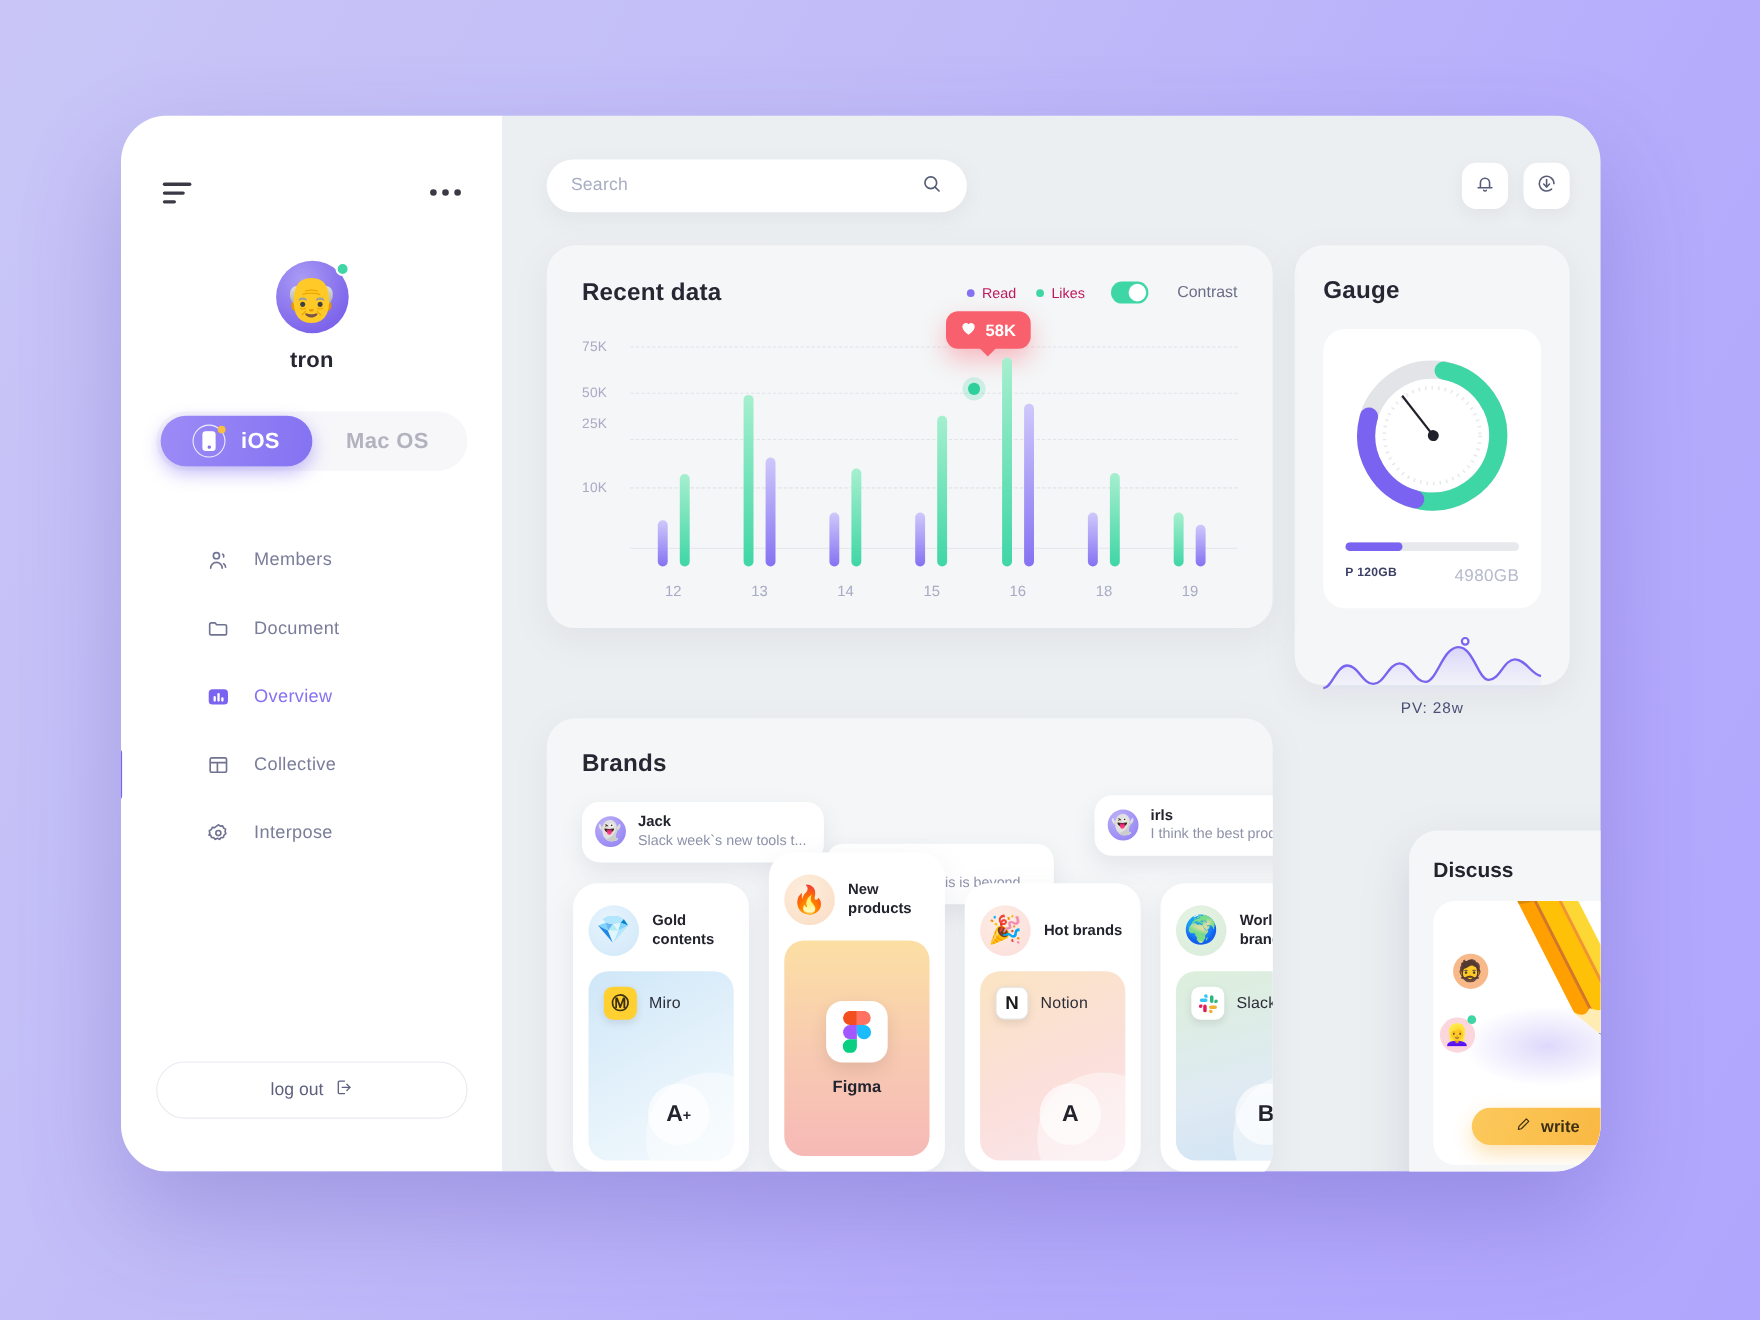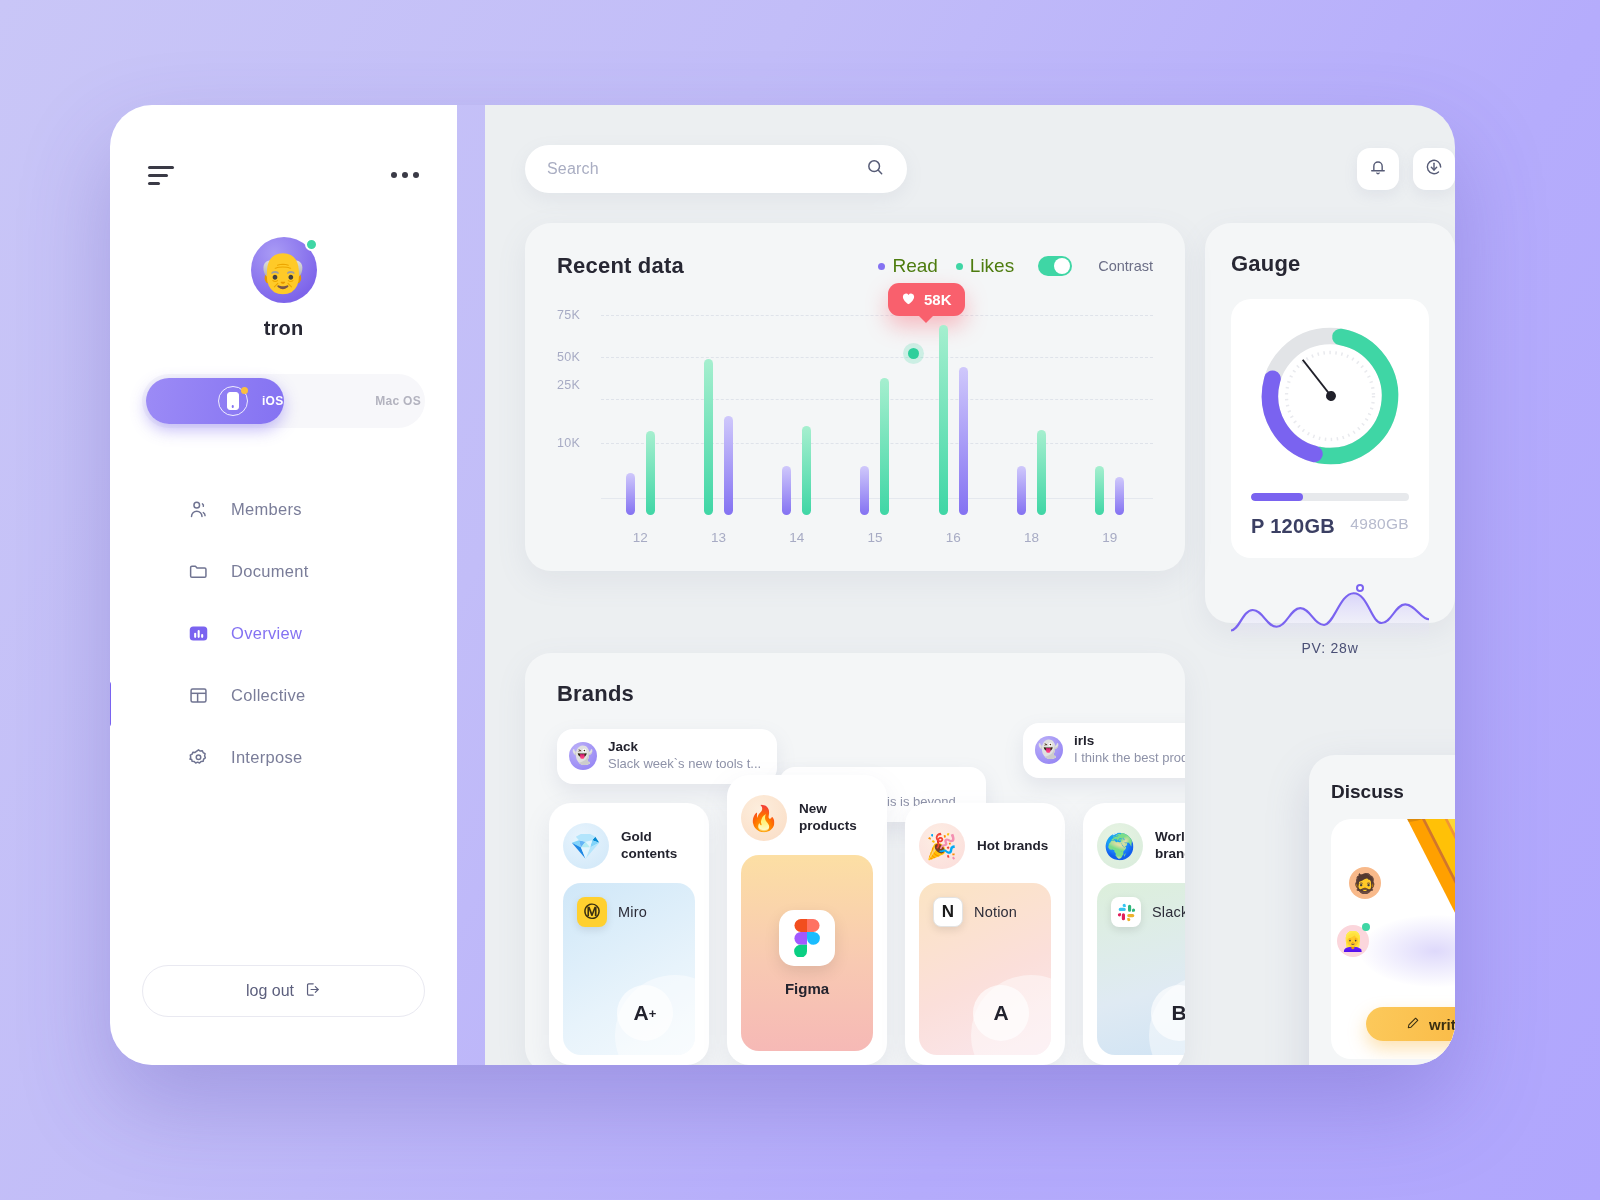--- a/index.html
+++ b/index.html
@@ -44,22 +44,22 @@
     position:absolute; right:-1px; top:1px; width:13px; height:13px; border-radius:50%;
     background:#3fd6a5; border:2px solid #fff;
   }
   .uname { margin-top:14px; font-size:20px; font-weight:bold; color:#272733; letter-spacing:.2px; }
 
   .seg {
     margin:34px 32px 0 32px; height:54px; border-radius:27px; background:#f7f7fa;
     display:flex; align-items:center; padding:4px; position:relative;
   }
   .seg-btn {
-    flex:1; height:46px; border-radius:23px; display:flex; align-items:center; justify-content:flex-end;
-    gap:14px; font-size:12px; font-weight:bold; letter-spacing:.3px; cursor:pointer;
+    flex:1; height:46px; border-radius:23px; display:flex; align-items:center; justify-content:center;
+    gap:14px; font-size:20px; font-weight:bold; letter-spacing:.3px; cursor:pointer;
   }
   .seg-btn.active {
     background:linear-gradient(100deg,#9c8bf6,#8472f2); color:#fff;
     box-shadow:0 6px 16px rgba(124,104,240,.45);
   }
   .seg-btn.idle { color:#b3b3bf; }
   .phone-ring {
     position:relative; width:30px; height:30px; border-radius:50%;
     border:1.6px solid rgba(255,255,255,.85); display:flex; align-items:center; justify-content:center;
   }
@@ -85,21 +85,21 @@
   }
 
   .logout {
     margin:auto 32px 48px 32px; height:52px; border-radius:26px; border:1.2px solid #e9e9f1;
     display:flex; align-items:center; justify-content:center; gap:10px;
     color:#5c5f7d; font-size:16px; cursor:pointer; background:#fff;
   }
   .logout svg{ width:17px; height:17px; }
 
   
-  #main { flex:1; background:#eceff1; position:relative; padding:40px 44px 0 40px;margin-left:28px; }
+  #main { flex:1; background:#eceff1; position:relative; padding:40px 44px 0 40px; }
 
   .topbar { display:flex; align-items:center; gap:18px; height:48px; }
   .search {
     width:382px; height:48px; background:#fff; border-radius:24px; display:flex; align-items:center;
     padding:0 22px; justify-content:space-between; box-shadow:0 6px 18px rgba(130,140,170,.10);
   }
   .search input {
     border:0; outline:0; background:transparent; font-size:16px; color:#6b6e86;
     font-family:"Liberation Sans", sans-serif; width:300px; letter-spacing:.2px;
   }
@@ -114,21 +114,21 @@
 
   .row { display:flex; gap:20px; margin-top:30px; align-items:flex-start; }
 
   .card { background:#f4f6f7; border-radius:26px; box-shadow:0 10px 30px rgba(120,130,160,.10); }
 
   
   #recent { width:660px; height:348px; padding:30px 32px 0 32px; position:relative; }
   .card-head { display:flex; align-items:center; }
   .card-title { font-size:22px; font-weight:bold; color:#272733; letter-spacing:.2px; }
   .legend { margin-left:auto; display:flex; align-items:center; gap:18px; }
-  .lg { display:flex; align-items:center; gap:7px; font-size:19px; color:#4d7c0f;text-align:right; }
+  .lg { display:flex; align-items:center; gap:7px; font-size:13px; color:#be185d;text-align:right; }
   .lg i { width:7px; height:7px; border-radius:50%; display:block; }
   .toggle {
     width:34px; height:20px; border-radius:10px; background:#3fd6a5; position:relative; cursor:pointer;
     margin-left:6px;
   }
   .toggle::after{ content:""; position:absolute; right:2px; top:2px; width:16px; height:16px; border-radius:50%; background:#fff; }
   .toggle-label{ font-size:14.5px; color:#6b6e86; margin-left:8px; }
 
   .plot { position:relative; height:242px; margin-top:18px; }
   .ylab { position:absolute; left:0; font-size:12.5px; color:#a7abc4; transform:translateY(-50%); letter-spacing:.3px; }
@@ -158,21 +158,21 @@
   .dial svg{ width:150px; height:150px; display:block; }
   .needle {
     position:absolute; left:50%; bottom:50%; width:2px; height:46px; background:#20202a;
     transform-origin:bottom center; transform:rotate(-38deg);
   }
   .needle::after{ content:""; position:absolute; left:50%; bottom:-5px; transform:translateX(-50%);
     width:10px; height:10px; border-radius:50%; background:#20202a; }
   .pbar { height:8px; border-radius:4px; background:#e7e9ec; margin-top:22px; position:relative; overflow:hidden; }
   .pbar i { position:absolute; left:0; top:0; bottom:0; width:33%; border-radius:4px; background:#7a63f0; }
   .pvals { display:flex; justify-content:space-between; margin-top:14px; }
-  .pv-a{ font-size:20px; font-weight:bold; color:#3b3f63; letter-spacing:.3px; }
+  .pv-a{ font-size:11px; font-weight:bold; color:#3b3f63; letter-spacing:.3px; }
   .pv-b{ font-size:15.5px; color:#b6bacd; letter-spacing:.3px; }
   .spark { margin-top:24px; position:relative; height:74px; }
   .spark svg{ width:100%; height:56px; display:block; }
   .spark-dot{ position:absolute; left:63%; top:2px; width:8px; height:8px; border-radius:50%; background:#fff;
     border:2px solid #7a63f0; }
   .pv-text{ text-align:center; font-size:14px; color:#4a4f75; letter-spacing:.8px; margin-top:2px; }
 
   
   #brands { width:660px; height:420px; padding:28px 0 0 32px; position:relative; overflow:hidden; }
   .bubbles { position:relative; height:80px; margin-top:16px; }

